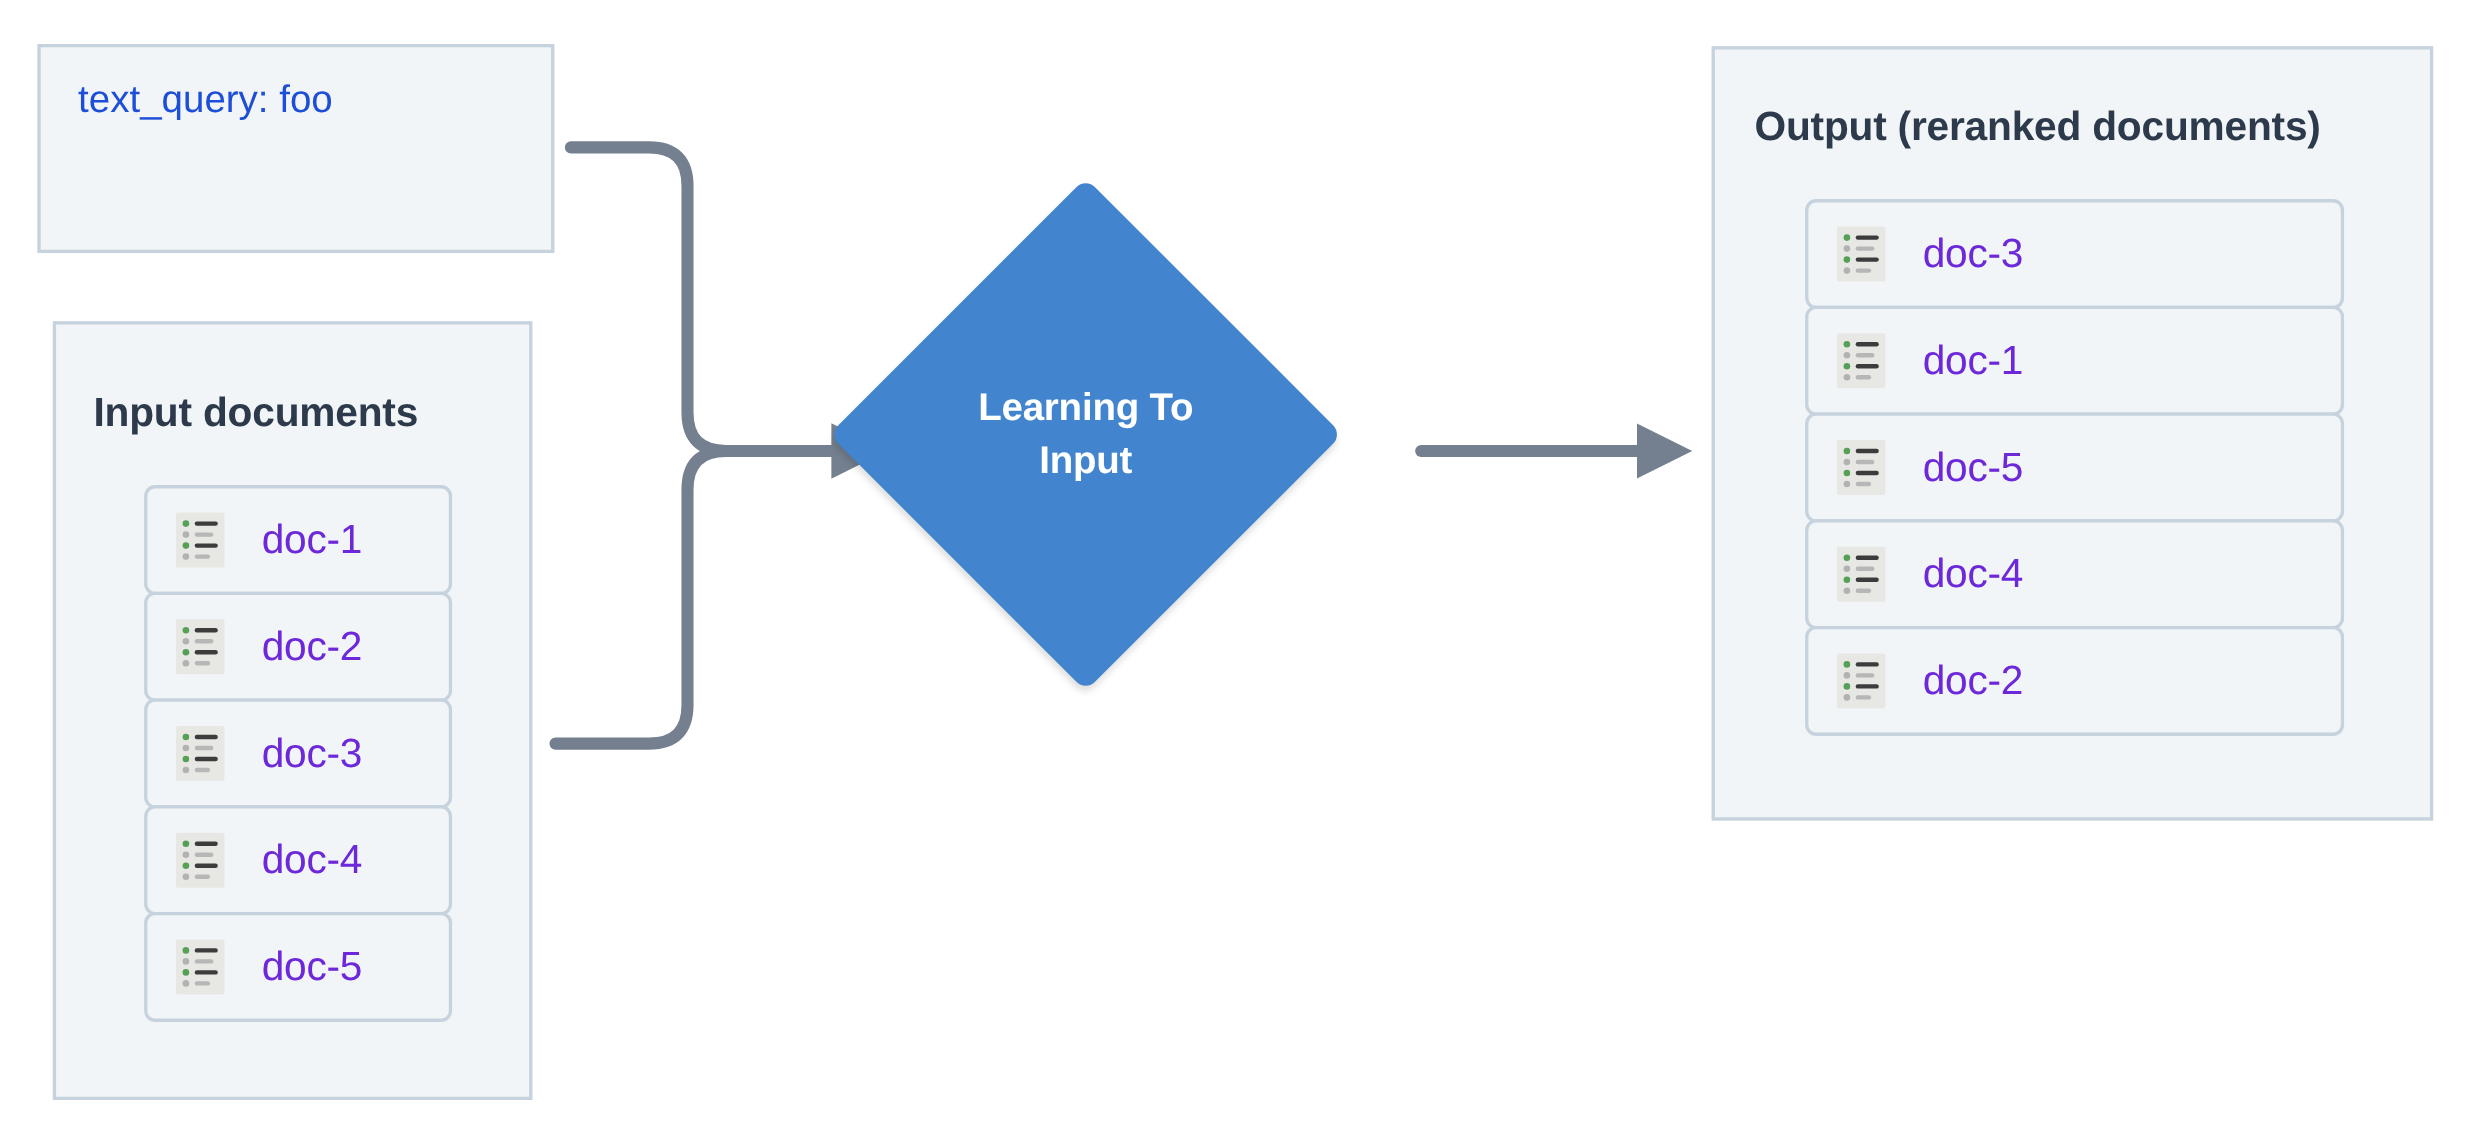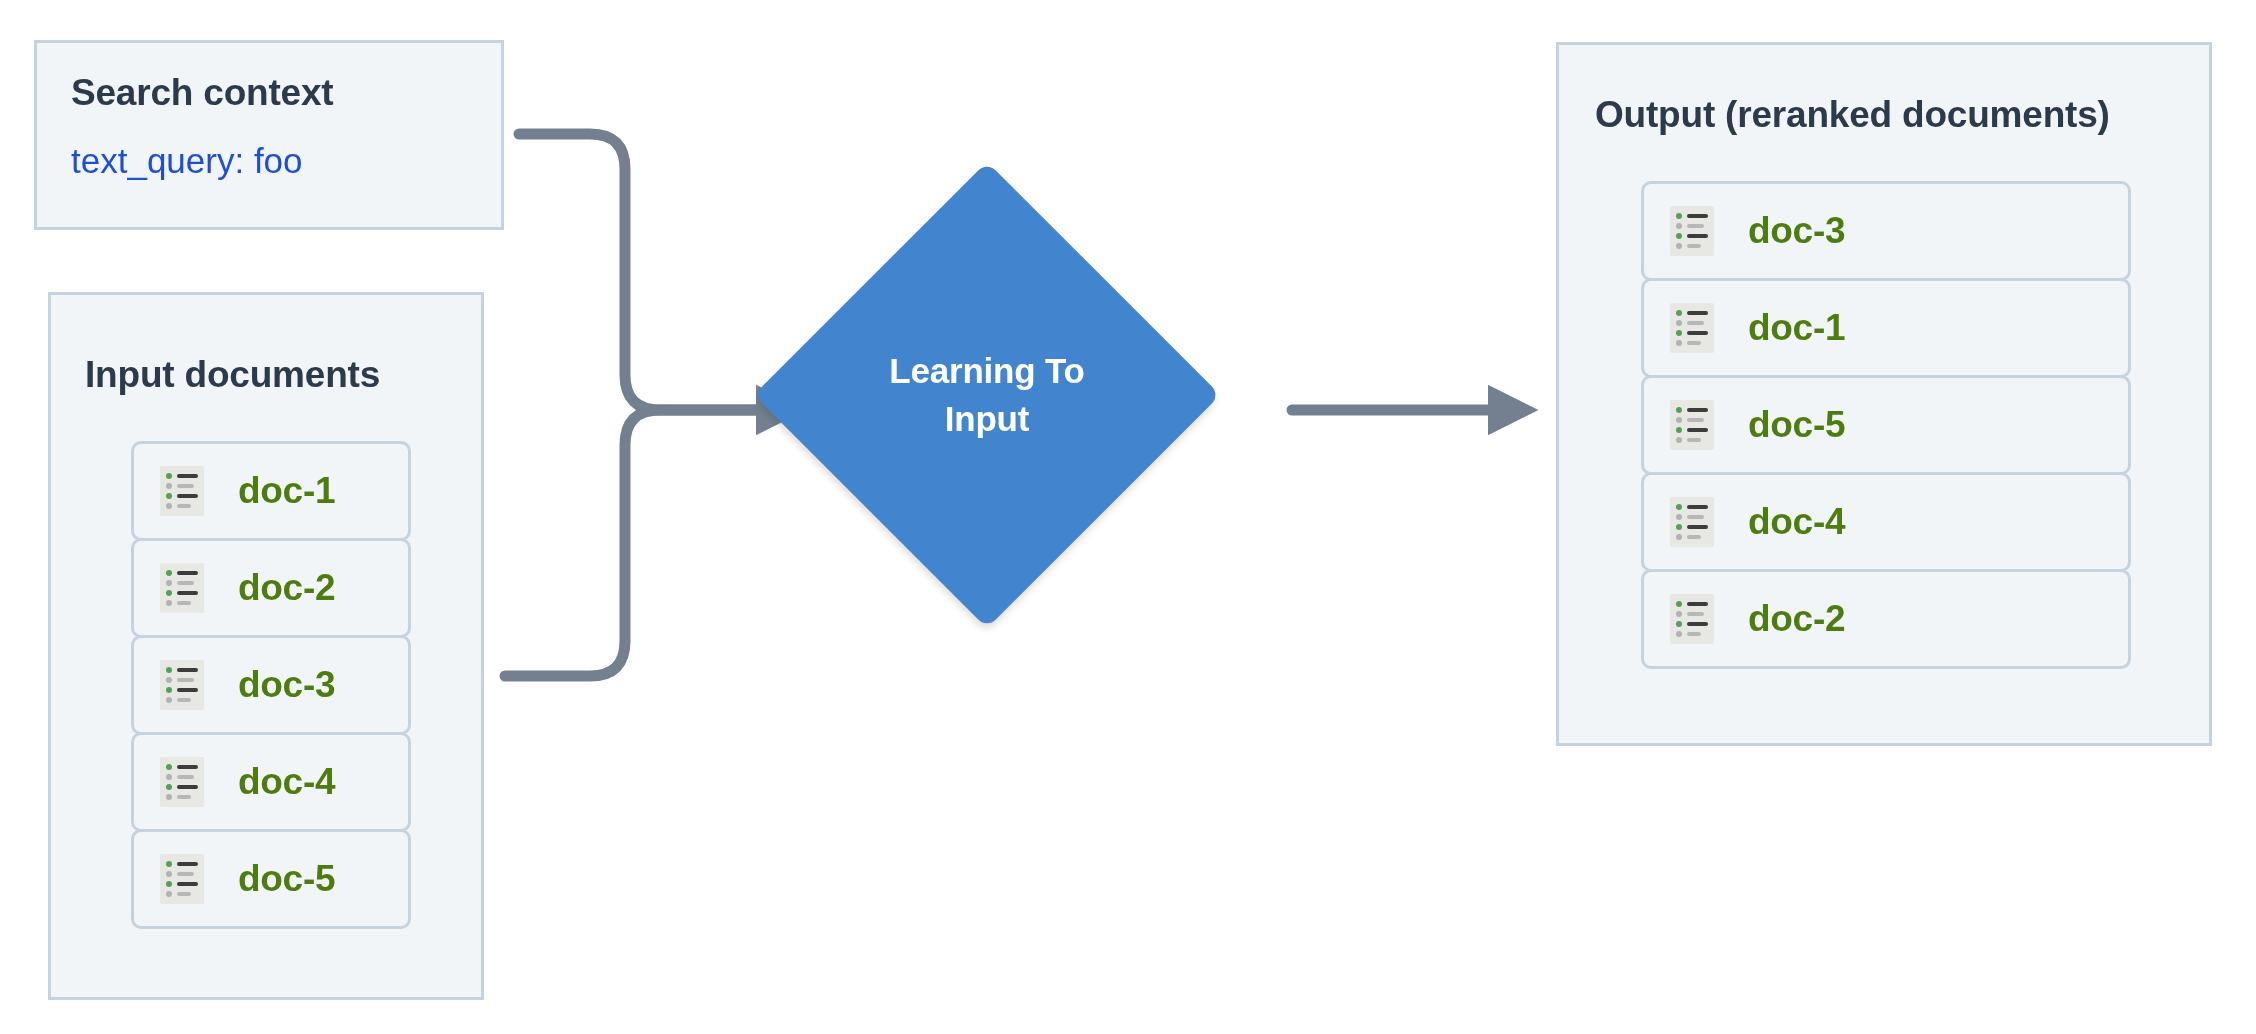--- a/index.html
+++ b/index.html
@@ -144,22 +144,22 @@
   .doc-icon .ln.b .dot { background: #b2b2b2; }
   .doc-icon .ln.b .bar { background: #b7b7b7; width: 17px; }
   .doc-icon .ln.c .dot { background: #56a055; }
   .doc-icon .ln.c .bar { background: #3c3c3c; width: 21px; }
   .doc-icon .ln.d .dot { background: #b2b2b2; }
   .doc-icon .ln.d .bar { background: #b7b7b7; width: 14px; }
 
   .doc-label {
     margin-left: 34px;
     font-size: 37px;
-    font-weight: bold;
-    color: #4d7c0f;
+    font-weight: normal;
+    color: #6d28d9;
     letter-spacing: -0.3px;
   }
 
   
   #ltr-node {
     position: absolute;
     left: 822px;
     top: 230px;
     width: 330px;
     height: 330px;
@@ -196,21 +196,20 @@
     height: 1034px;
     pointer-events: none;
   }
 </style>
 </head>
 <body>
 
 <div id="stage">
 
   <div class="panel" id="search-context">
-    <div class="panel-title">Search context</div>
     <div class="kv">text_query: foo</div>
   </div>
 
   <div class="panel" id="input-documents">
     <div class="panel-title">Input documents</div>
     <div class="doc-list">
 
       <div class="doc-row">
         <span class="doc-icon">
           <span class="ln a">

